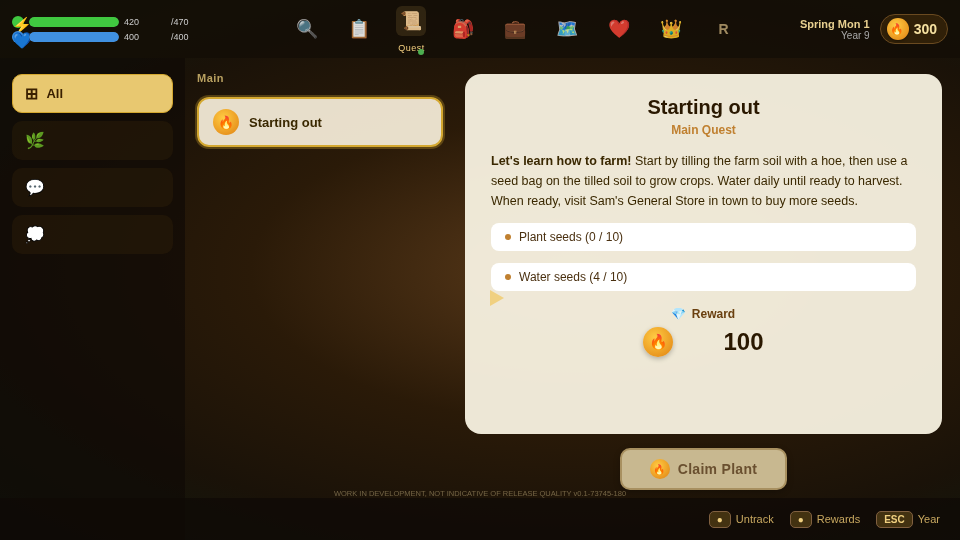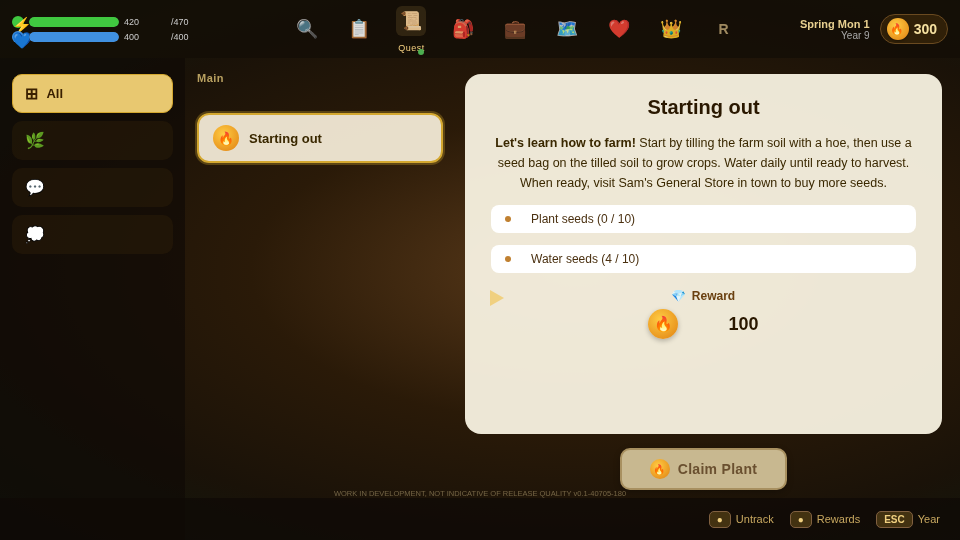--- a/index.html
+++ b/index.html
@@ -206,21 +206,21 @@
       font-size: 16px;
     }
 
     
     .quest-list-panel {
       width: 270px;
       min-width: 270px;
       padding: 14px 12px;
       display: flex;
       flex-direction: column;
-      gap: 25px;
+      gap: 9px;
     }
 
     .section-label {
       font-size: 11px;
       color: #b8a060;
       font-weight: 600;
       margin-bottom: 4px;
       letter-spacing: 0.5px;
     }
 
@@ -288,36 +288,35 @@
       text-align: center;
       font-weight: 600;
       margin-top: -8px;
     }
 
     .quest-description {
       font-size: 12.5px;
       color: #3a2800;
       line-height: 1.6;
       margin-top: 2px;
-      text-align: center;
     }
 
     .quest-description b {
       font-weight: 700;
     }
 
     .objective-item {
       background: #fff;
       border-radius: 8px;
       padding: 7px 14px;
       font-size: 12px;
       color: #4a3010;
       display: flex;
       align-items: center;
-      gap: 20px;
+      gap: 8px;
     }
 
     .objective-dot {
       width: 6px; height: 6px;
       background: #c08030;
       border-radius: 50%;
       flex-shrink: 0;
     }
 
     .rewards-section {
@@ -346,21 +345,21 @@
     .reward-icon {
       width: 30px; height: 30px;
       background: radial-gradient(circle at 40% 35%, #ffcc44, #e08010);
       border-radius: 50%;
       display: flex; align-items: center; justify-content: center;
       font-size: 15px;
       box-shadow: 0 2px 5px rgba(0,0,0,0.25);
     }
 
     .reward-value {
-      font-size: 18px;
+      font-size: 24px;
       font-weight: 800;
       color: #2a1800;
       margin-left: 43px;
     }
 
     
     .claim-btn-wrap {
       display: flex;
       justify-content: center;
     }
@@ -536,20 +535,21 @@
     <div class="section-label">Main</div>
     <div class="quest-card selected">
       <div class="quest-card-icon">🔥</div>
       <span class="quest-card-title">Starting out</span>
     </div>
   </div>
 
   <div class="quest-detail-panel">
     <div class="quest-detail-card">
       <div class="quest-detail-title">Starting out</div>
+      <div class="quest-detail-subtitle">Main Quest</div>
 
       <div class="quest-description">
         <b>Let's learn how to farm!</b>
         <span> Start by tilling the farm soil with a hoe, then use a seed bag on the tilled soil to grow crops. Water daily until ready to harvest. When ready, visit Sam's General Store in town to buy more seeds.</span>
       </div>
 
       <div class="objective-item">
         <div class="objective-dot"></div>
         <span>Plant seeds (0 / 10)</span>
       </div>
@@ -575,21 +575,21 @@
         <div class="btn-icon">🔥</div>
         <span>Claim Plant</span>
       </button>
     </div>
   </div>
 
 </div>
 
 <div class="cursor-arrow"></div>
 
-<div class="dev-notice">WORK IN DEVELOPMENT, NOT INDICATIVE OF RELEASE QUALITY v0.1-40705-180</div>
+<div class="dev-notice">WORK IN DEVELOPMENT, NOT INDICATIVE OF RELEASE QUALITY v0.1-73745-180</div>
 
 <div class="bottombar">
   <div class="bottom-action">
     <span class="bottom-key">●</span>
     <span>Untrack</span>
   </div>
   <div class="bottom-action">
     <span class="bottom-key">●</span>
     <span>Rewards</span>
   </div>

